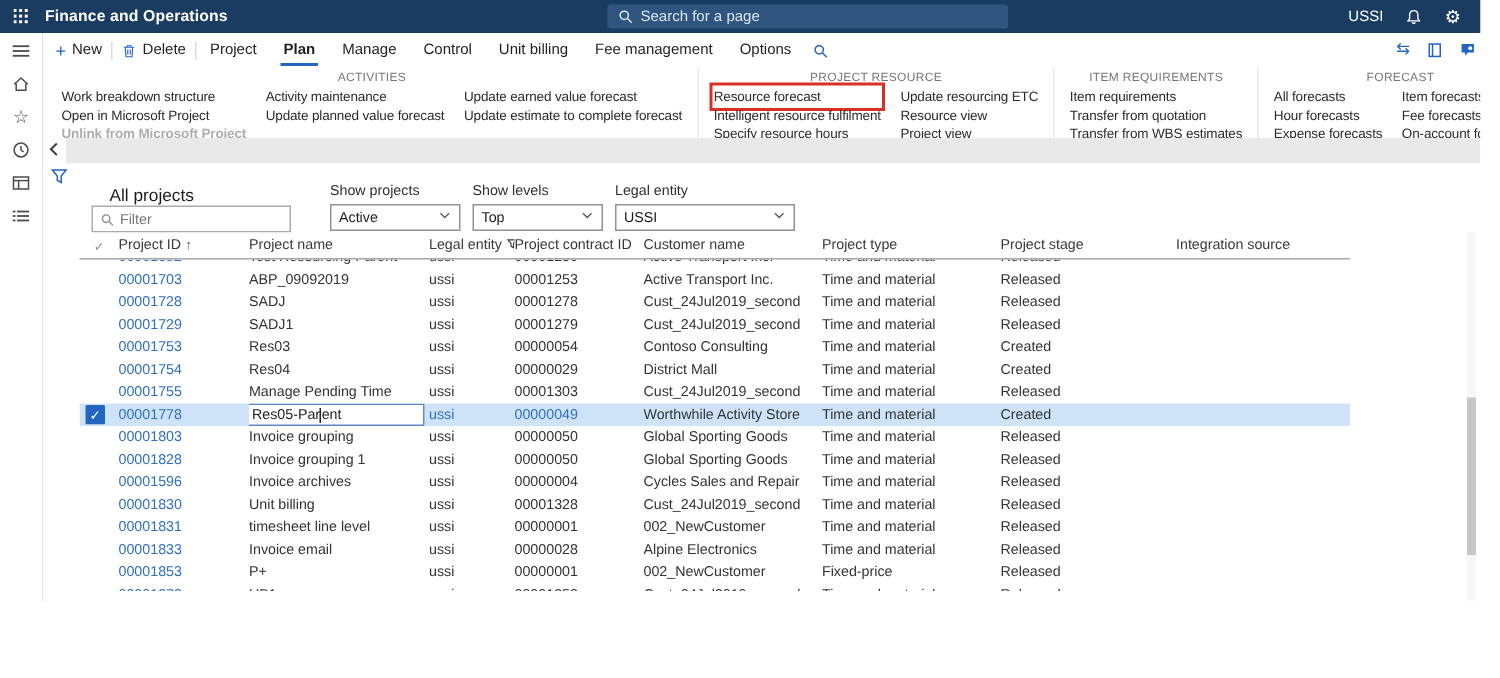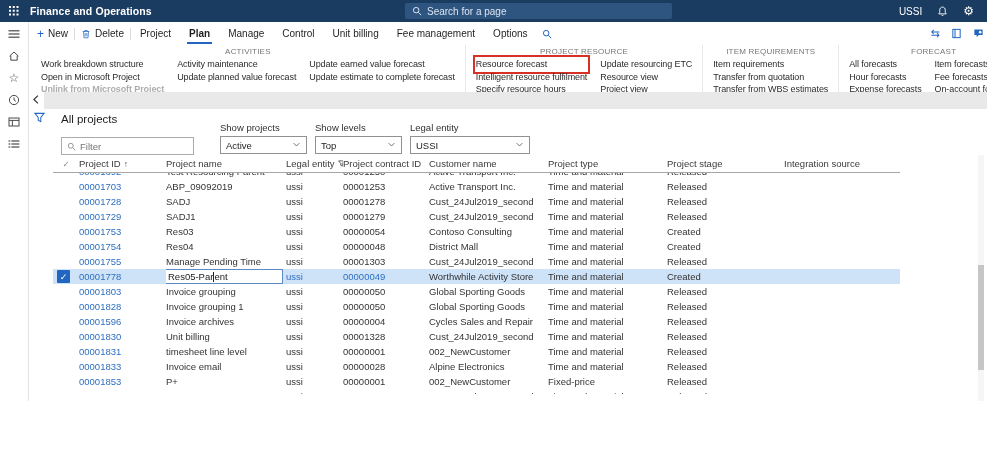--- a/index.html
+++ b/index.html
@@ -46,21 +46,21 @@
   .ritem{font-size:9px;letter-spacing:-0.1px;line-height:12.6px;color:#2b2b2b;white-space:nowrap;cursor:pointer;}
   .ritem.disabled{color:#adadad;cursor:default;font-weight:bold;}
   .ritem.highlighted{outline:2px solid #d93025;outline-offset:1px;}
 
   .collapse{position:absolute;left:2px;top:72px;display:flex;cursor:pointer;}
   .subband{position:absolute;left:15px;right:0;top:70px;height:17px;background:#e9e9e9;}
 
   
   .content{position:absolute;left:0;right:0;top:87px;bottom:0;background:#fff;}
   .funnel{position:absolute;left:5px;top:3px;color:#2266c2;display:flex;cursor:pointer;}
-  .pagetitle{position:absolute;left:32px;top:4px;font-size:11.5px;font-weight:400;color:#1b1b1b;margin:0;}
+  .pagetitle{position:absolute;left:32px;top:4px;font-size:11.5px;font-weight:400;color:#1b1b1b;margin:12px;}
   .filterbox{position:absolute;left:32px;top:28px;width:121px;height:16px;border:1px solid #ababab;
        display:flex;align-items:center;gap:4px;padding:0 5px;color:#757575;font-size:9.5px;background:#fff;cursor:text;}
   .ctrl{position:absolute;top:13px;margin-left:34px;}
   .clabel{font-size:9.5px;color:#303030;display:block;margin-bottom:3px;white-space:nowrap;}
   .cbox{height:16px;border:1px solid #919191;background:#fff;display:flex;align-items:center;
        justify-content:space-between;padding:0 5px;font-size:9.5px;color:#1c1c1c;cursor:pointer;}
 
   
   .ghead{position:absolute;left:24px;top:46px;height:17px;width:847px;display:grid;
        grid-template-columns:26px 87px 120px 57px 86px 119px 119px 117px 116px;align-items:center;
@@ -426,21 +426,21 @@
                 <div class="gcell">Contoso Consulting</div>
                 <div class="gcell">Time and material</div>
                 <div class="gcell">Created</div>
                 <div class="gcell"></div>
               </div>
               <div class="grow">
                 <div class="gcell"></div>
                 <div class="gcell link">00001754</div>
                 <div class="gcell">Res04</div>
                 <div class="gcell">ussi</div>
-                <div class="gcell">00000048</div>
+                <div class="gcell">00000029</div>
                 <div class="gcell">District Mall</div>
                 <div class="gcell">Time and material</div>
                 <div class="gcell">Created</div>
                 <div class="gcell"></div>
               </div>
               <div class="grow">
                 <div class="gcell"></div>
                 <div class="gcell link">00001755</div>
                 <div class="gcell">Manage Pending Time</div>
                 <div class="gcell">ussi</div>

